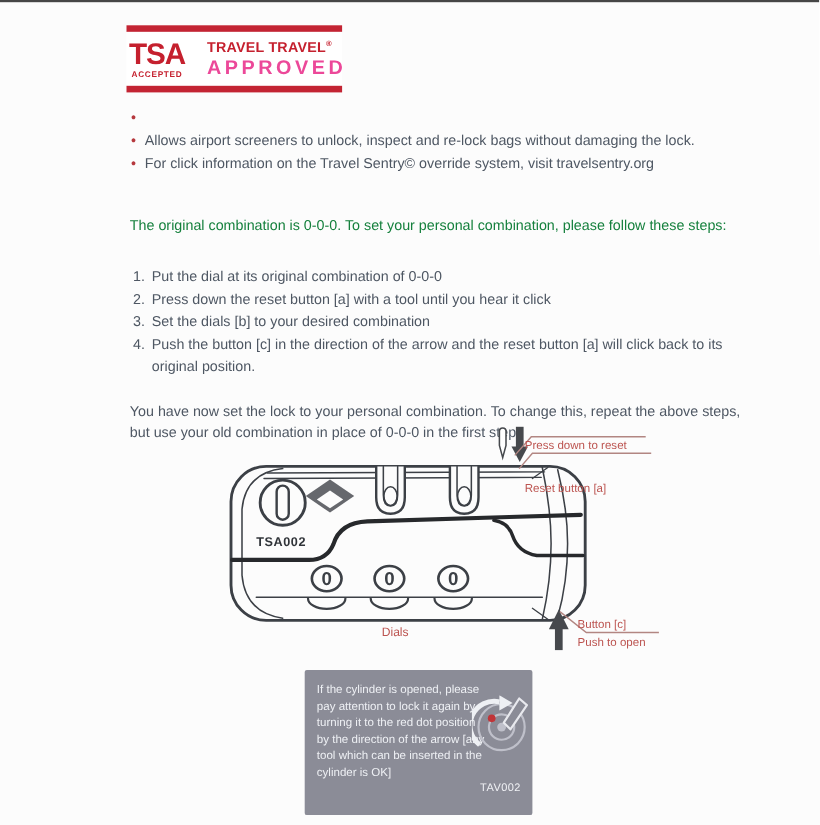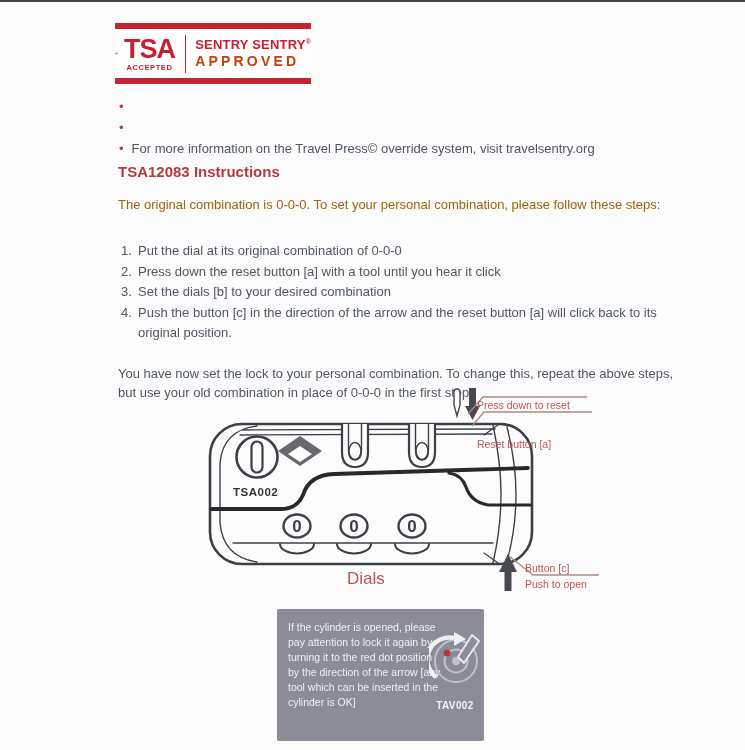--- a/index.html
+++ b/index.html
@@ -14,46 +14,46 @@
   .logo { position:absolute; left:115px; top:23px; width:196px; }
   .logo-bar { height:6px; background:#c32433; }
   .logo-mid { height:49px; background:#ffffff; display:flex; align-items:center; justify-content:center; gap:6px; }
   .tsa-block { display:flex; flex-direction:column; align-items:center; line-height:1; }
   .tsa-word { font-size:27px; font-weight:bold; color:#c5202e; letter-spacing:-1px; }
   .accepted-word { font-size:7.5px; font-weight:bold; color:#c5202e; letter-spacing:0.6px; margin-top:1px;text-align:right; }
   .logo-divider { width:2px; height:38px; background:#c5202e; margin:0 4px; }
   .ts-block { display:flex; flex-direction:column; line-height:1.2; }
   .travel-sentry { font-size:13px; font-weight:800; color:#c5202e; letter-spacing:0.2px; white-space:nowrap; }
   .travel-sentry sup { font-size:7px; }
-  .approved-word { font-size:14px; font-weight:bold; color:#c2410c; letter-spacing:3.2px; }
+  .approved-word { font-size:18px; font-weight:bold; color:#ec4899; letter-spacing:3.2px; }
 
   
   .bullets { position:absolute; left:119px; top:96px; width:560px; }
   .bullet-row { display:flex; gap:8px; font-size:13px; color:#4e5763; line-height:21px; }
   .bullet-dot { color:#b5383d; }
   .heading { position:absolute; left:118px; top:163px; font-size:15px; font-weight:bold; color:#b43a3e; }
-  .para1 { position:absolute; left:118px; top:195px; width:556px; font-size:13px; line-height:19px; color:#a16207; }
+  .para1 { position:absolute; left:118px; top:195px; width:556px; font-size:13px; line-height:19px; color:#15803d; }
   .steps { position:absolute; left:121px; top:241px; width:553px; font-size:13px; line-height:20.5px; color:#4e5763; }
   .step { display:grid; grid-template-columns:17px 1fr; }
   .para2 { position:absolute; left:118px; top:364px; width:556px; font-size:13px; line-height:19px; color:#4e5763; }
 
   
   .diagram-svg { position:absolute; left:195px; top:383px; }
   .diagram-label { position:absolute; font-size:10.5px; color:#bc5450; white-space:nowrap; }
   .lbl-press   { left:477px; top:399px; }
   .lbl-reset   { left:477px; top:400px;margin-top:38px; }
-  .lbl-dials   { left:347px; top:569px; font-size:17px; }
+  .lbl-dials   { left:347px; top:569px; font-size:11px; }
   .lbl-buttonc { left:525px; top:562px; }
   .lbl-push    { left:525px; top:578px; }
 
   
   .notice { position:absolute; left:277px; top:609px; width:207px; height:132px; background:#8b8c97; border-radius:2px; }
   .notice-text { position:absolute; left:11px; top:11px; width:153px; font-size:10.5px; line-height:15px; color:#eef0f4; }
   .notice-icon { position:absolute; right:3px; top:23px; width:52px; text-align:center; }
-  .tav-label { font-size:10px; color:#f0f1f5; letter-spacing:0.4px; margin-top:8px;font-weight:bold; }
+  .tav-label { font-size:10px; color:#f0f1f5; letter-spacing:0.4px; margin-top:18px; }
 </style>
 </head>
 <body>
 
 <div class="page">
   <div class="topline"></div>
 
   <div class="logo">
     <div class="logo-bar"></div>
     <div class="logo-mid">
@@ -61,41 +61,41 @@
         <polygon points="13.5,0.5 26.5,9.5 13.5,18.5 0.5,9.5" fill="#c5202e"></polygon>
         <polygon points="13.5,4.7 20.5,9.5 13.5,14.3 6.5,9.5" fill="#ffffff"></polygon>
         <polygon points="13.5,7 17,9.5 13.5,12 10,9.5" fill="#c5202e"></polygon>
       </svg>
       <div class="tsa-block">
         <span class="tsa-word">TSA</span>
         <span class="accepted-word">ACCEPTED</span>
       </div>
       <div class="logo-divider"></div>
       <div class="ts-block">
-        <span class="travel-sentry"><span>SENTRY SENTRY</span><sup>®</sup></span>
+        <span class="travel-sentry"><span>TRAVEL TRAVEL</span><sup>®</sup></span>
         <span class="approved-word">APPROVED</span>
       </div>
     </div>
     <div class="logo-bar"></div>
   </div>
 
   <div class="bullets">
     <div class="bullet-row">
       <span class="bullet-dot">•</span>
     </div>
     <div class="bullet-row">
       <span class="bullet-dot">•</span>
+      <span>Allows airport screeners to unlock, inspect and re-lock bags without damaging the lock.</span>
     </div>
     <div class="bullet-row">
       <span class="bullet-dot">•</span>
-      <span>For more information on the Travel Press© override system, visit travelsentry.org</span>
-    </div>
-  </div>
-
-  <div class="heading">TSA12083 Instructions</div>
+      <span>For click information on the Travel Sentry© override system, visit travelsentry.org</span>
+    </div>
+  </div>
+
 
   <div class="para1">The original combination is 0-0-0. To set your personal combination, please follow these steps:</div>
 
   <div class="steps">
     <div class="step">
       <span>1.</span>
       <span>Put the dial at its original combination of 0-0-0</span>
     </div>
     <div class="step">
       <span>2.</span>

